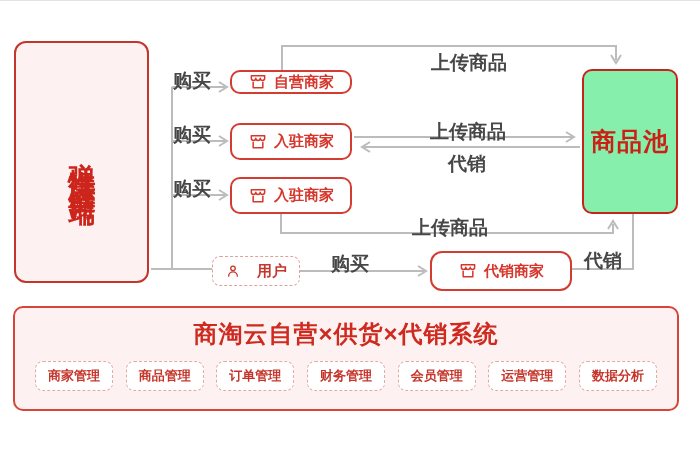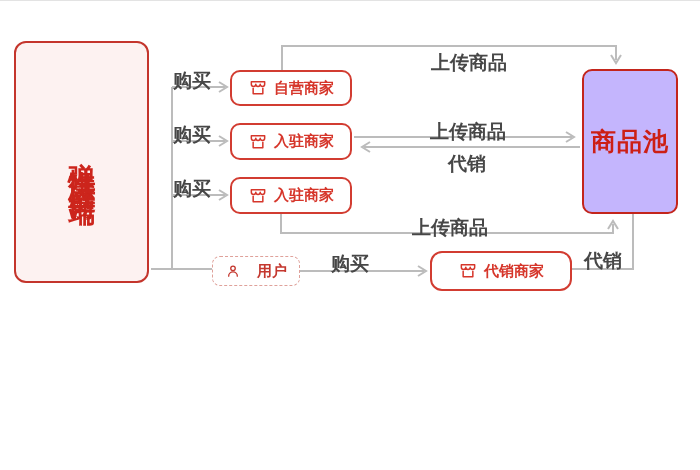--- a/index.html
+++ b/index.html
@@ -3,26 +3,26 @@
 <meta charset="utf-8">
 <style>
   html,body{margin:0;padding:0;background:#fff;}
   body{font-family:"Liberation Sans","DejaVu Sans",sans-serif;}
   .stage{position:relative;width:700px;height:470px;background:#fff;overflow:hidden;border-top:1px solid #e3e3e3;}
   .wires{position:absolute;left:0;top:0;z-index:0;}
   .node{position:absolute;box-sizing:border-box;display:flex;align-items:center;justify-content:center;z-index:1;background:#fff;}
   .left-panel{left:14px;top:40px;width:135px;height:242px;background:#fdf2f1;border:2px solid #c4352c;border-radius:12px;}
   .vtext{writing-mode:vertical-rl;text-orientation:upright;font-size:27px;font-weight:bold;color:#cc251c;letter-spacing:6px;line-height:1;}
   .merchant{left:230px;width:122px;border:2px solid #d23c31;border-radius:10px;gap:6px;font-size:15px;font-weight:bold;color:#d6362b;}
-  .m1{top:69px;height:36px;}
+  .m1{top:69px;height:24px;}
   .m2{top:122px;height:37px;}
   .m3{top:176px;height:37px;}
   .user-box{left:212px;top:255px;width:88px;height:30px;border:1.5px dashed #dfa19a;border-radius:8px;gap:16px;font-size:15px;font-weight:bold;color:#c4372e;}
   .consign{left:430px;top:250px;width:142px;height:40px;border:2px solid #d23c31;border-radius:12px;gap:6px;font-size:15px;font-weight:bold;color:#d6362b;}
-  .pool{left:582px;top:68px;width:96px;height:145px;background:#c4b5fd;border:2px solid #c3251c;border-radius:10px;font-size:25px;font-weight:bold;color:#cc1f15;letter-spacing:1px;}
+  .pool{left:582px;top:68px;width:96px;height:145px;background:#86efac;border:2px solid #c3251c;border-radius:10px;font-size:25px;font-weight:bold;color:#cc1f15;letter-spacing:1px;}
   .edge-label{position:absolute;z-index:2;font-size:19px;font-weight:600;color:#474747;transform:translateX(-50%);white-space:nowrap;}
   .sys-panel{position:absolute;left:13px;top:305px;width:666px;height:105px;box-sizing:border-box;background:#fdf2f1;border:2px solid #d5453a;border-radius:10px;z-index:1;}
   .sys-title{position:absolute;left:0;right:0;top:10px;text-align:center;font-size:24px;font-weight:bold;color:#ce2a1f;letter-spacing:1px;}
   .modules{position:absolute;left:20px;right:20px;top:53px;display:flex;justify-content:space-between;}
   .module{box-sizing:border-box;background:#fff;border:1.5px dashed #e6a8a1;border-radius:8px;padding:5px 12px;font-size:13px;font-weight:bold;color:#c5352b;white-space:nowrap;}
   .icon{display:inline-flex;flex:none;}
 </style>
 </head>
 <body>
 
@@ -119,14 +119,26 @@
   <span class="edge-label" style="left:192px;top:67px;">购买</span>
   <span class="edge-label" style="left:192px;top:121px;">购买</span>
   <span class="edge-label" style="left:192px;top:175px;">购买</span>
   <span class="edge-label" style="left:469px;top:49px;">上传商品</span>
   <span class="edge-label" style="left:468px;top:118px;">上传商品</span>
   <span class="edge-label" style="left:467px;top:150px;">代销</span>
   <span class="edge-label" style="left:450px;top:214px;">上传商品</span>
   <span class="edge-label" style="left:603px;top:247px;">代销</span>
   <span class="edge-label" style="left:350px;top:250px;">购买</span>
 
+  <div class="sys-panel">
+    <div class="sys-title">商淘云自营×供货×代销系统</div>
+    <div class="modules">
+      <div class="module">商家管理</div>
+      <div class="module">商品管理</div>
+      <div class="module">订单管理</div>
+      <div class="module">财务管理</div>
+      <div class="module">会员管理</div>
+      <div class="module">运营管理</div>
+      <div class="module">数据分析</div>
+    </div>
+  </div>
 
 </div>
 
 </body></html>

